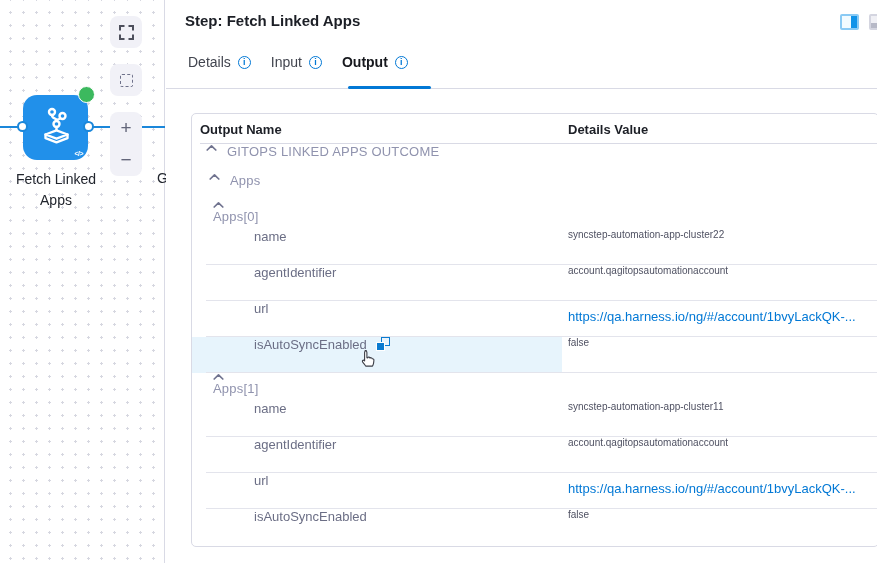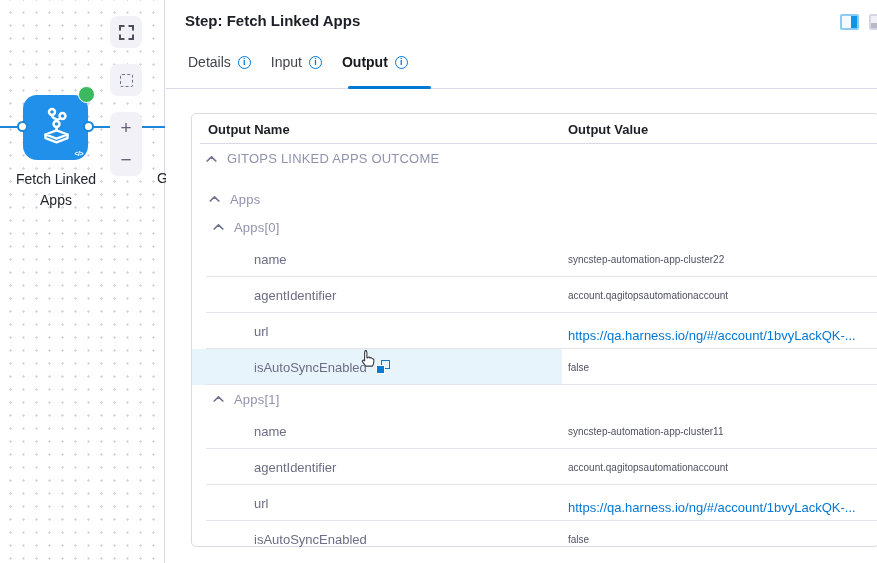--- a/index.html
+++ b/index.html
@@ -53,30 +53,30 @@
     color:#0278d5; font-size:9px; font-weight:700; line-height:10.5px; text-align:center;
     display:inline-block; font-style:normal; }
   .tab-divider { position:absolute; left:0; right:0; top:88px; height:1px; background:#d9dae5; }
   .tab-underline { position:absolute; left:182px; top:86px; width:83px; height:3px;
     background:#0278d5; border-radius:2px; }
 
   
   .card { position:absolute; left:25px; top:113px; width:688px; height:434px; background:#fff;
     border:1px solid #d9dae5; border-radius:5px; }
   .thead { position:relative; height:30px; }
-  .th-name { position:absolute; left:16px; top:8px; font-size:13px; font-weight:700; color:#1c1f26; }
+  .th-name { position:absolute; left:8px; top:8px; font-size:13px; font-weight:700; color:#1c1f26; }
   .th-value { position:absolute; left:376px; top:8px; font-size:13px; font-weight:700; color:#1c1f26; }
   .thead::after { content:""; position:absolute; left:8px; right:0; bottom:0; height:1px; background:#d9dae5; }
 
-  .row { position:relative; display:flex; align-items:center; }
+  .row { position:relative; display:flex; align-items:flex-start; }
   .row.sec { height:28px; cursor:pointer; }
   .row.sec1 { height:29px; }
   .chev { display:inline-flex; margin-right:10px; }
   .sec-label { font-size:13px; color:#9093ae; letter-spacing:0.2px; }
-  .l1 { padding-left:14px; } .l2 { padding-left:17px;margin-top:12px; } .l3 { padding-left:21px; }
+  .l1 { padding-left:14px; } .l2 { padding-left:17px; } .l3 { padding-left:21px;flex-direction:column; }
   .row.data { height:36px; padding-left:50px; }
   .row.data.sep::after { content:""; position:absolute; left:14px; right:0; bottom:0; height:1px; background:#e3e4ec; }
   .dlabel { font-size:13px; color:#6b6e85;margin-left:12px; }
   .dval { position:absolute; left:376px; font-size:10px; color:#4f5162; }
   a.dval { font-size:13px; color:#0278d5; text-decoration:none;margin-top:8px; }
   .row.hl { background:linear-gradient(to right, #e7f4fc 370px, #fff 370px); }
 
   .copy-icon { position:relative; width:14px; height:14px; margin-left:9px; display:inline-block; cursor:pointer; }
   .copy-icon .back { position:absolute; right:0; top:0; width:9px; height:9px; border:1.6px solid #0b7bd0; background:#eaf5fd; }
   .copy-icon .front { position:absolute; left:0; bottom:0; width:9px; height:9px; background:#0b7bd0; border:1px solid #fff; }
@@ -160,21 +160,21 @@
       <span class="tab-label">Output</span>
       <i class="info-icon">i</i>
     </div>
   </div>
   <div class="tab-divider"></div>
   <div class="tab-underline"></div>
 
   <div class="card">
     <div class="thead">
       <span class="th-name">Output Name</span>
-      <span class="th-value">Output Value</span>
+      <span class="th-value">Details Value</span>
     </div>
 
     <div class="row sec sec1 l1">
       <span class="chev">
           <svg width="11" height="8" viewBox="0 0 11 8">
             <polyline points="1.2,6 5.5,1.8 9.8,6" fill="none" stroke="#70738f" stroke-width="1.7" stroke-linecap="round" stroke-linejoin="round"></polyline>
           </svg>
         </span>
       <span class="sec-label">GITOPS LINKED APPS OUTCOME</span>
     </div>

